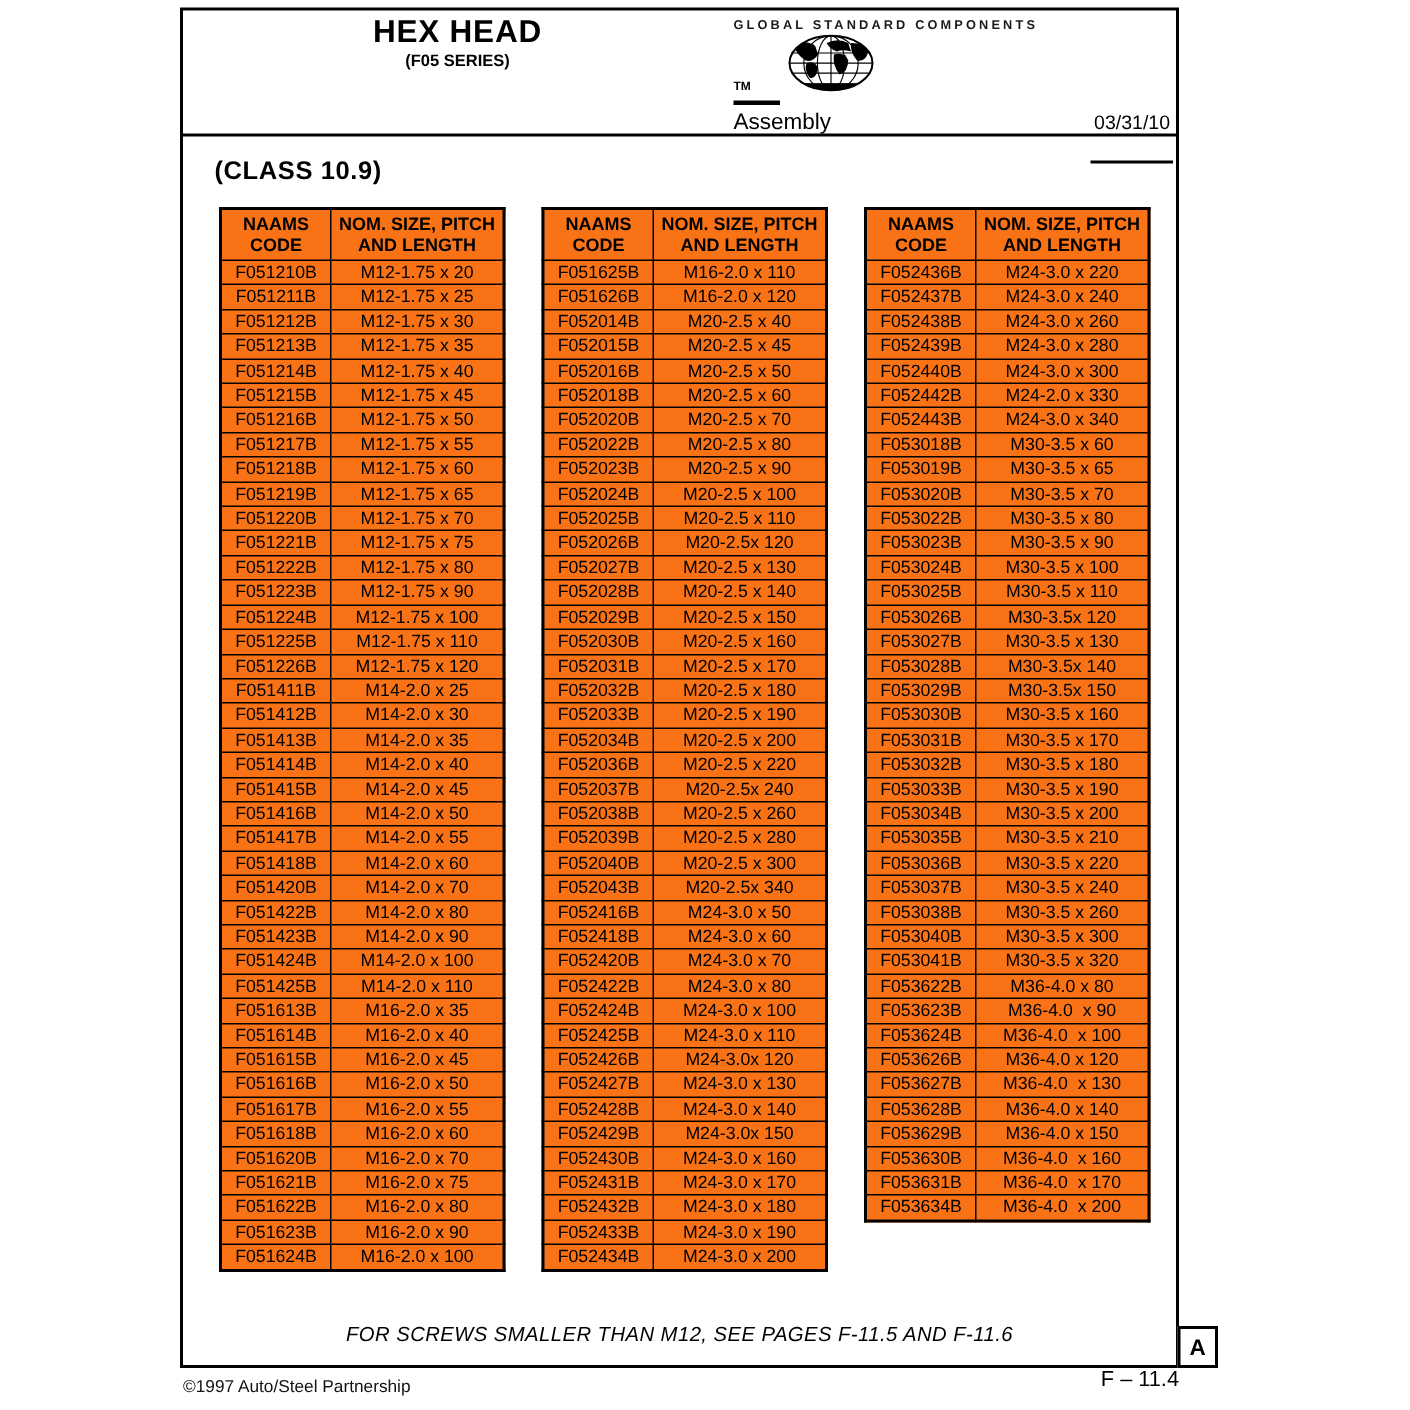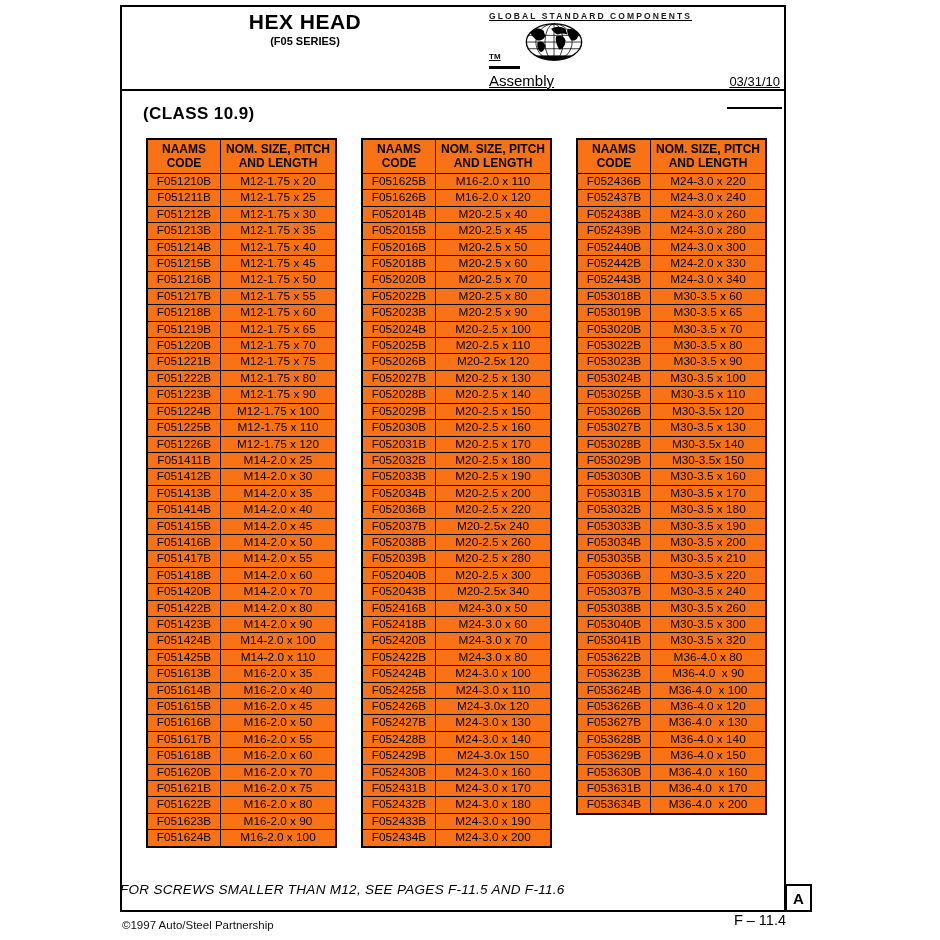--- a/index.html
+++ b/index.html
@@ -15,21 +15,21 @@
   }
   .header-divider{
     position:absolute;left:120px;top:89px;width:666px;height:2px;background:#000;
   }
   
   .title-block{
     position:absolute;left:140px;top:10px;width:330px;text-align:center;
   }
   .title-line{font-size:21px;font-weight:bold;line-height:23px;letter-spacing:.5px;}
   .subtitle-line{font-size:11px;font-weight:bold;line-height:14px;margin-top:1px;}
-  .logo-block{position:absolute;left:489px;top:11px;width:293px;text-decoration:underline;}
+  .logo-block{position:absolute;left:489px;top:11px;width:293px;}
   .logo-tagline{font-size:8.5px;font-weight:bold;letter-spacing:2.1px;color:#1a1a1a;white-space:nowrap;}
   .brand-row{display:flex;align-items:flex-end;margin-top:1px;}
   .brand-core{display:flex;align-items:flex-end;border-bottom:3px solid #000;padding-bottom:1px;}
   .tm{font-size:8px;font-weight:bold;margin:0 19px 4px 0;}
   .brand-name{
     font-size:37px;font-weight:bold;line-height:33px;letter-spacing:3px;
     -webkit-text-stroke:1.1px #000;
   }
   .globe{margin:0 0 1px 3px;}
   .logo-bottom-row{display:flex;justify-content:space-between;align-items:baseline;margin-top:4px;}
@@ -39,21 +39,21 @@
   .class-label{position:absolute;left:143px;top:104px;font-size:17px;font-weight:bold;letter-spacing:.4px;}
   .table-wrap{position:absolute;top:138px;}
   .t1{left:146px;} .t2{left:361px;} .t3{left:576px;}
   table{border-collapse:collapse;border:2px solid #000;background:#f97316;}
   th,td{border:1px solid #000;text-align:center;vertical-align:middle;}
   th{font-size:12px;font-weight:bold;line-height:13.5px;padding:3px 2px;}
   th.code{width:68px;} th.size{width:110px;}
   td{font-size:11.8px;line-height:15.4px;padding:0 2px;white-space:pre;}
   
   .footnote{
-    position:absolute;left:120px;top:882px;width:666px;
+    position:absolute;left:120px;top:882px;width:666px;text-align:center;
     font-size:13.5px;font-style:italic;letter-spacing:.3px;
   }
   .rev-box{
     position:absolute;left:785px;top:884px;width:23px;height:24px;border:2px solid #000;
     display:flex;align-items:center;justify-content:center;
     font-size:15px;font-weight:bold;background:#fff;
   }
   .copyright{position:absolute;left:122px;top:919px;font-size:11.5px;color:#111;}
   .page-num{position:absolute;left:690px;top:912px;width:96px;text-align:right;font-size:14.5px;}
 </style>

